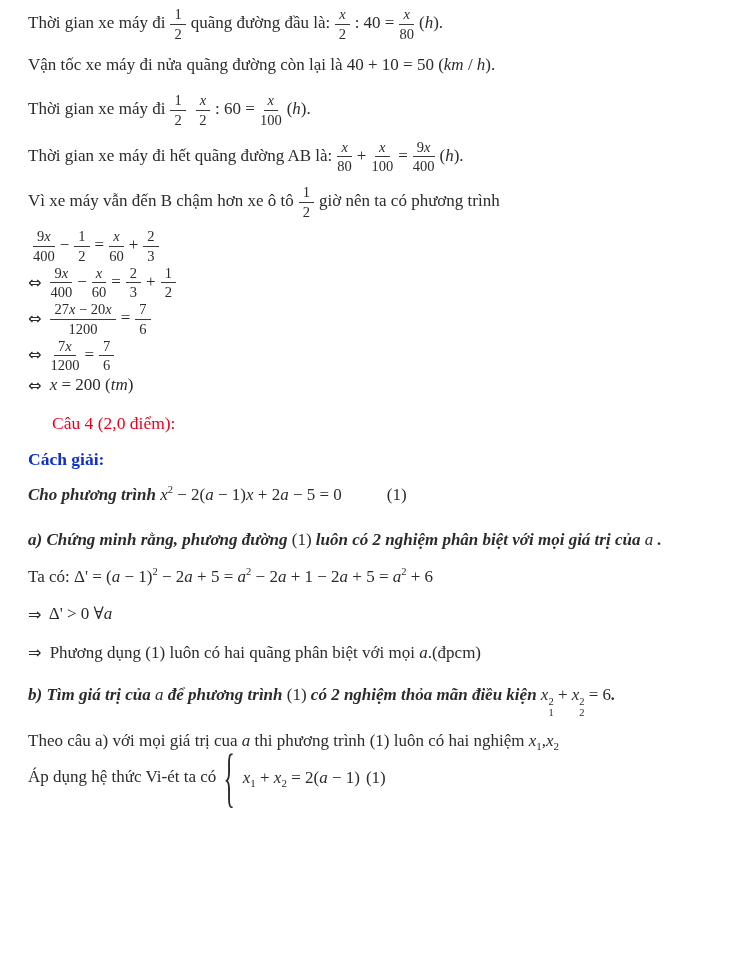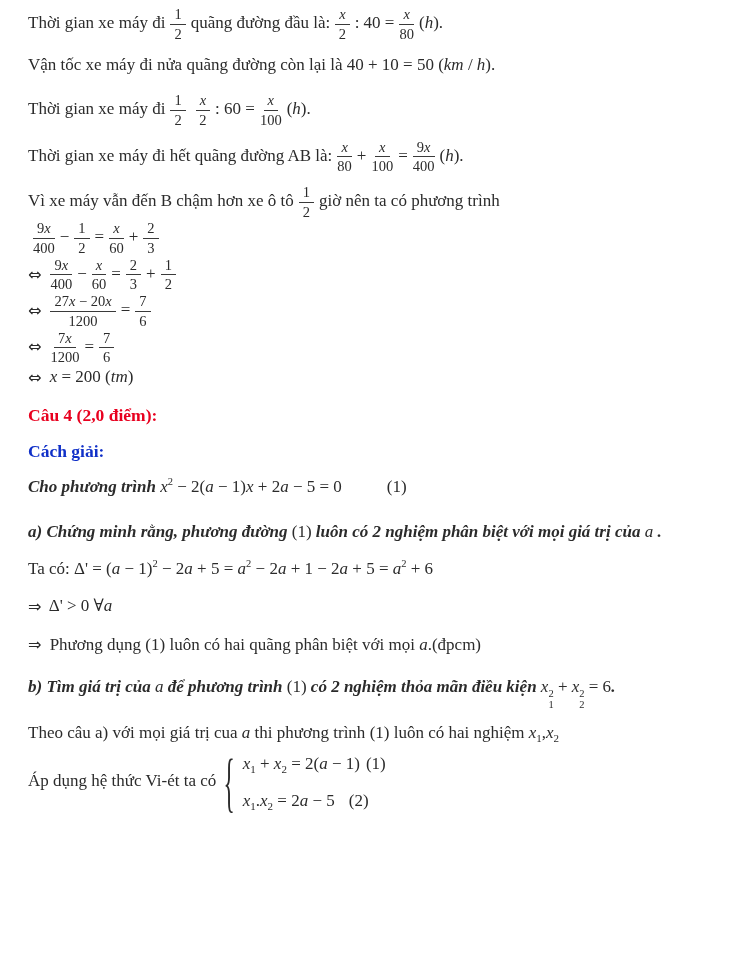--- a/index.html
+++ b/index.html
@@ -9,40 +9,40 @@
     background: var(--bg, #ffffff);
     color: var(--text, #2b2b2b);
     font-family: "Liberation Serif", "DejaVu Serif", serif;
     font-size: 17px;
   }
   .doc { padding: 6px 16px 0 28px; }
   .line { line-height: 1.3; white-space: nowrap; }
   .it { font-style: italic; }
   .vt {}
   .bi { font-weight: bold; font-style: italic; }
-  .heading-red  { color: var(--red, #e8001f); font-weight: bold; font-size: 17.5px; }
+  .heading-red  { color: var(--red, #e8001f); font-weight: normal; font-size: 17.5px; margin-left: 24px; }
   .heading-blue { color: var(--blue, #1030c8); font-weight: bold; font-size: 17.5px; }
   .frac {
     display: inline-flex; flex-direction: column; align-items: center;
     vertical-align: middle; margin: 0 5px; font-size: 14.5px; line-height: 1.15;
   }
   .fn { border-bottom: 1px solid #3a3a3a; padding: 0 4px 1px; }
   .fd { padding-top: 1px; }
   .ar { font-family: "DejaVu Sans", sans-serif; font-size: 16px; vertical-align: middle; margin: 0 4px 0 0; }
   sup.sp { font-size: 10.5px; line-height: 0; }
   sub.sb { font-size: 11px; line-height: 0; }
   .ss { display: inline-flex; flex-direction: column; align-items: flex-start;
         vertical-align: -0.5em; font-size: 10.5px; line-height: 1.05; }
   .gapx { display: inline-block; }
   .sys { display: inline-flex; align-items: center; vertical-align: middle; margin-left: 4px; }
   .brace { display: inline-block; font-size: 26px; transform: scale(0.9, 2.55);
            transform-origin: center; margin: 0 7px 0 3px; }
-  .sysrows { display: inline-flex; flex-direction: column; gap: 14px; }
+  .sysrows { display: inline-flex; flex-direction: column; gap: 6px; }
   .sysrow { white-space: nowrap; }
-  .mb8{}.mb9{margin-bottom:9px}.mb10{margin-bottom:10px}
+  .mb8{margin-bottom:8px}.mb9{margin-bottom:9px}.mb10{margin-bottom:10px}
   .mb12{margin-bottom:12px}.mb13{margin-bottom:13px}.mb14{margin-bottom:14px}
   .mb15{margin-bottom:15px}.mb16{margin-bottom:16px}.mb20{margin-bottom:20px}
   .mb23{margin-bottom:23px}
 </style>
 </head>
 <body>
 
 <div class="doc">
   <div class="line mb12"><span class="vt">Thời gian xe máy đi</span><span class="frac">
         <span class="m fn"><span>1</span></span>
@@ -132,16 +132,15 @@
           <span>1</span>
         </span></span><span class="m"><span> + </span></span><span class="m"><span class="it">x</span><span class="ss">
           <span>2</span>
           <span>2</span>
         </span></span><span class="m"><span> = 6</span></span><span class="vt bi">.</span></div>
   <div class="line mb9"><span class="vt">Theo câu a) với mọi giá trị cua </span><span class="m"><span class="it">a</span></span><span class="vt"> thi phương trình </span><span class="m"><span>(1)</span></span><span class="vt"> luôn có hai nghiệm </span><span class="m"><span class="it">x</span><sub class="sb">1</sub></span><span class="m"><span>,</span></span><span class="m"><span class="it">x</span><sub class="sb">2</sub></span></div>
   <div class="line"><span class="vt">Áp dụng hệ thức Vi-ét ta có</span><span class="sys">
         <span class="brace">{</span>
         <span class="sysrows">
           <span class="sysrow"><span class="m"><span class="it">x</span><sub class="sb">1</sub></span><span class="m"><span> + </span></span><span class="m"><span class="it">x</span><sub class="sb">2</sub></span><span class="m"><span> = 2(</span><span class="it">a</span><span> − 1)</span></span><span class="gapx" style="width: 6px;"></span><span class="m"><span>(1)</span></span></span>
-          <span class="sysrow"><span class="m"><span class="it">x</span><sub class="sb">1</sub></span><span class="m"><span>.</span></span><span class="m"><span class="it">x</span><sub class="sb">2</sub></span><span class="m"><span> = 2</span><span class="it">a</span><span> − 5</span></span><span class="gapx" style="width: 14px;"></span><span class="m"><span>(2)</span></span></span>
         </span>
       </span></div>
 </div>
 
 </body></html>

